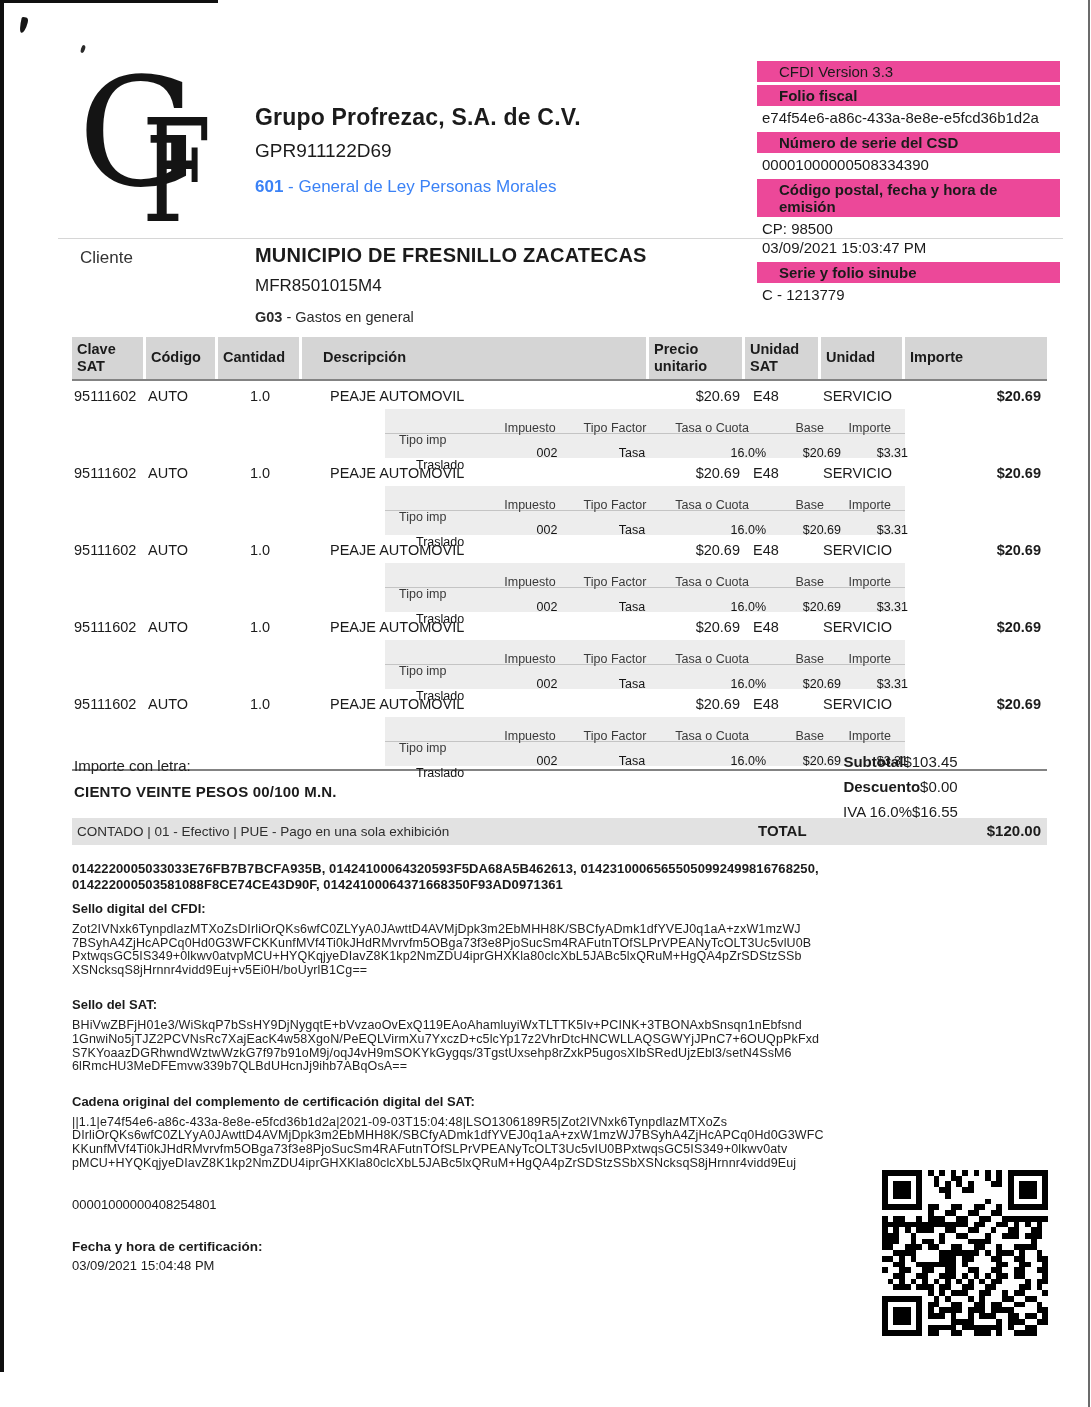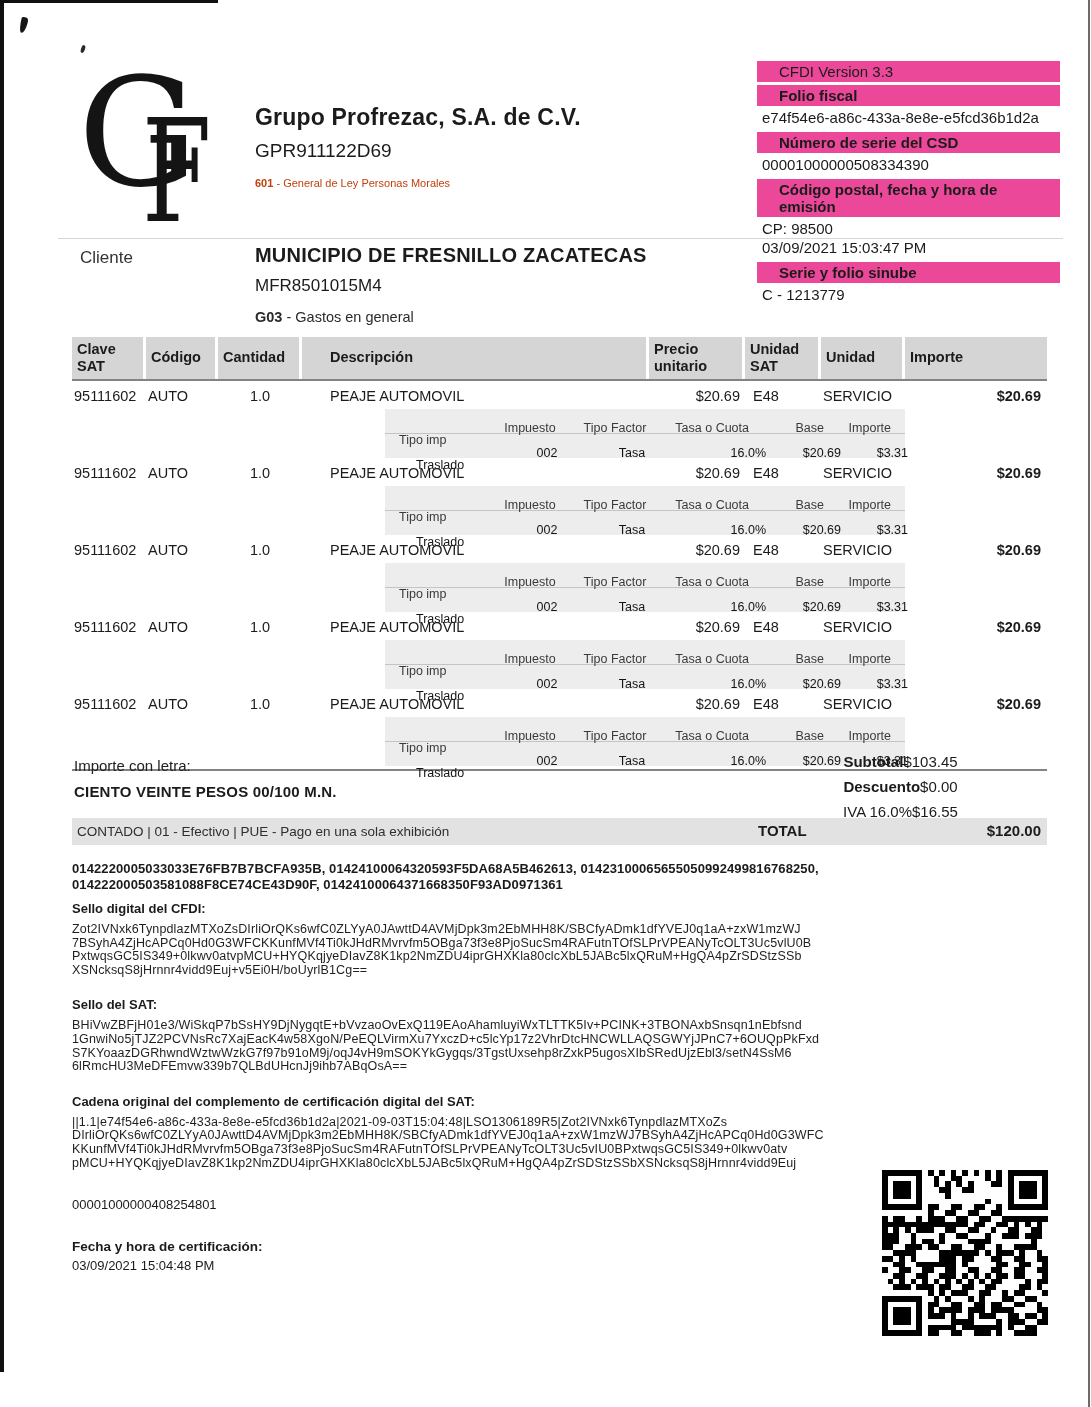--- a/index.html
+++ b/index.html
@@ -19,21 +19,21 @@
   .logo{position:absolute;left:78px;top:58px;width:170px;height:185px;color:#141414;
         font-family:"DejaVu Serif",serif;}
   .logo-g{position:absolute;left:0;top:0;font-size:150px;line-height:1;}
   .logo-f{position:absolute;left:64px;top:44px;font-size:100px;line-height:1;
           transform:scaleY(1.42);transform-origin:top left;}
 
   
   .emitter{position:absolute;left:255px;top:104px;}
   .emitter-name{font-size:23px;font-weight:bold;letter-spacing:.2px;}
   .emitter-rfc{font-size:19px;margin-top:9px;}
-  .emitter-regime{font-size:11px;margin-top:15px;color:#c2410c;}
+  .emitter-regime{font-size:17px;margin-top:15px;color:#3b82f6;}
   .code-b{font-weight:bold;}
 
   
   .fiscal{position:absolute;left:757px;top:58px;width:303px;font-size:15px;}
   .fiscal .bar{background:#ec4899;padding:2px 22px;margin-top:3px;}
   .fiscal .lbl{font-weight:bold;}
   .fiscal .val{padding:2px 5px;}
   .fiscal .val div{line-height:19px;}
 
   
@@ -44,21 +44,21 @@
   .client-rfc{font-size:17px;margin-top:9px;}
   .client-use{font-size:14.5px;margin-top:13px;color:#2a2a2a;}
 
   
   .table{position:absolute;left:72px;top:337px;width:975px;}
   .grid8{display:grid;grid-template-columns:74px 72px 84px 347px 96px 76px 84px 142px;}
   .thead{border-bottom:2px solid #838383;}
   .th{background:#d5d5d5;border-right:3px solid #fff;padding:3px 5px;min-height:36px;
       font-size:14.5px;font-weight:bold;display:flex;align-items:center;line-height:1.2;}
   .th:last-child{border-right:none;}
-  .th.c-desc{padding-left:28px;}
+  .th.c-desc{padding-left:21px;}
   .tbody{border-bottom:2px solid #838383;padding-bottom:3px;}
   .item-main{padding:7px 0 2px 0;font-size:14.5px;align-items:baseline;}
   .cell{padding:0 2px;}
   .c-desc{padding-left:28px;}
   .c-cant{text-align:center;}
   .c-precio{text-align:right;padding-right:5px;}
   .c-usat{padding-left:8px;}
   .c-importe{text-align:right;padding-right:6px;}
   .c-importe.v{font-weight:bold;}
   .item-taxes{margin-left:313px;width:520px;margin-top:3px;background:#ededed;font-size:12.5px;}

